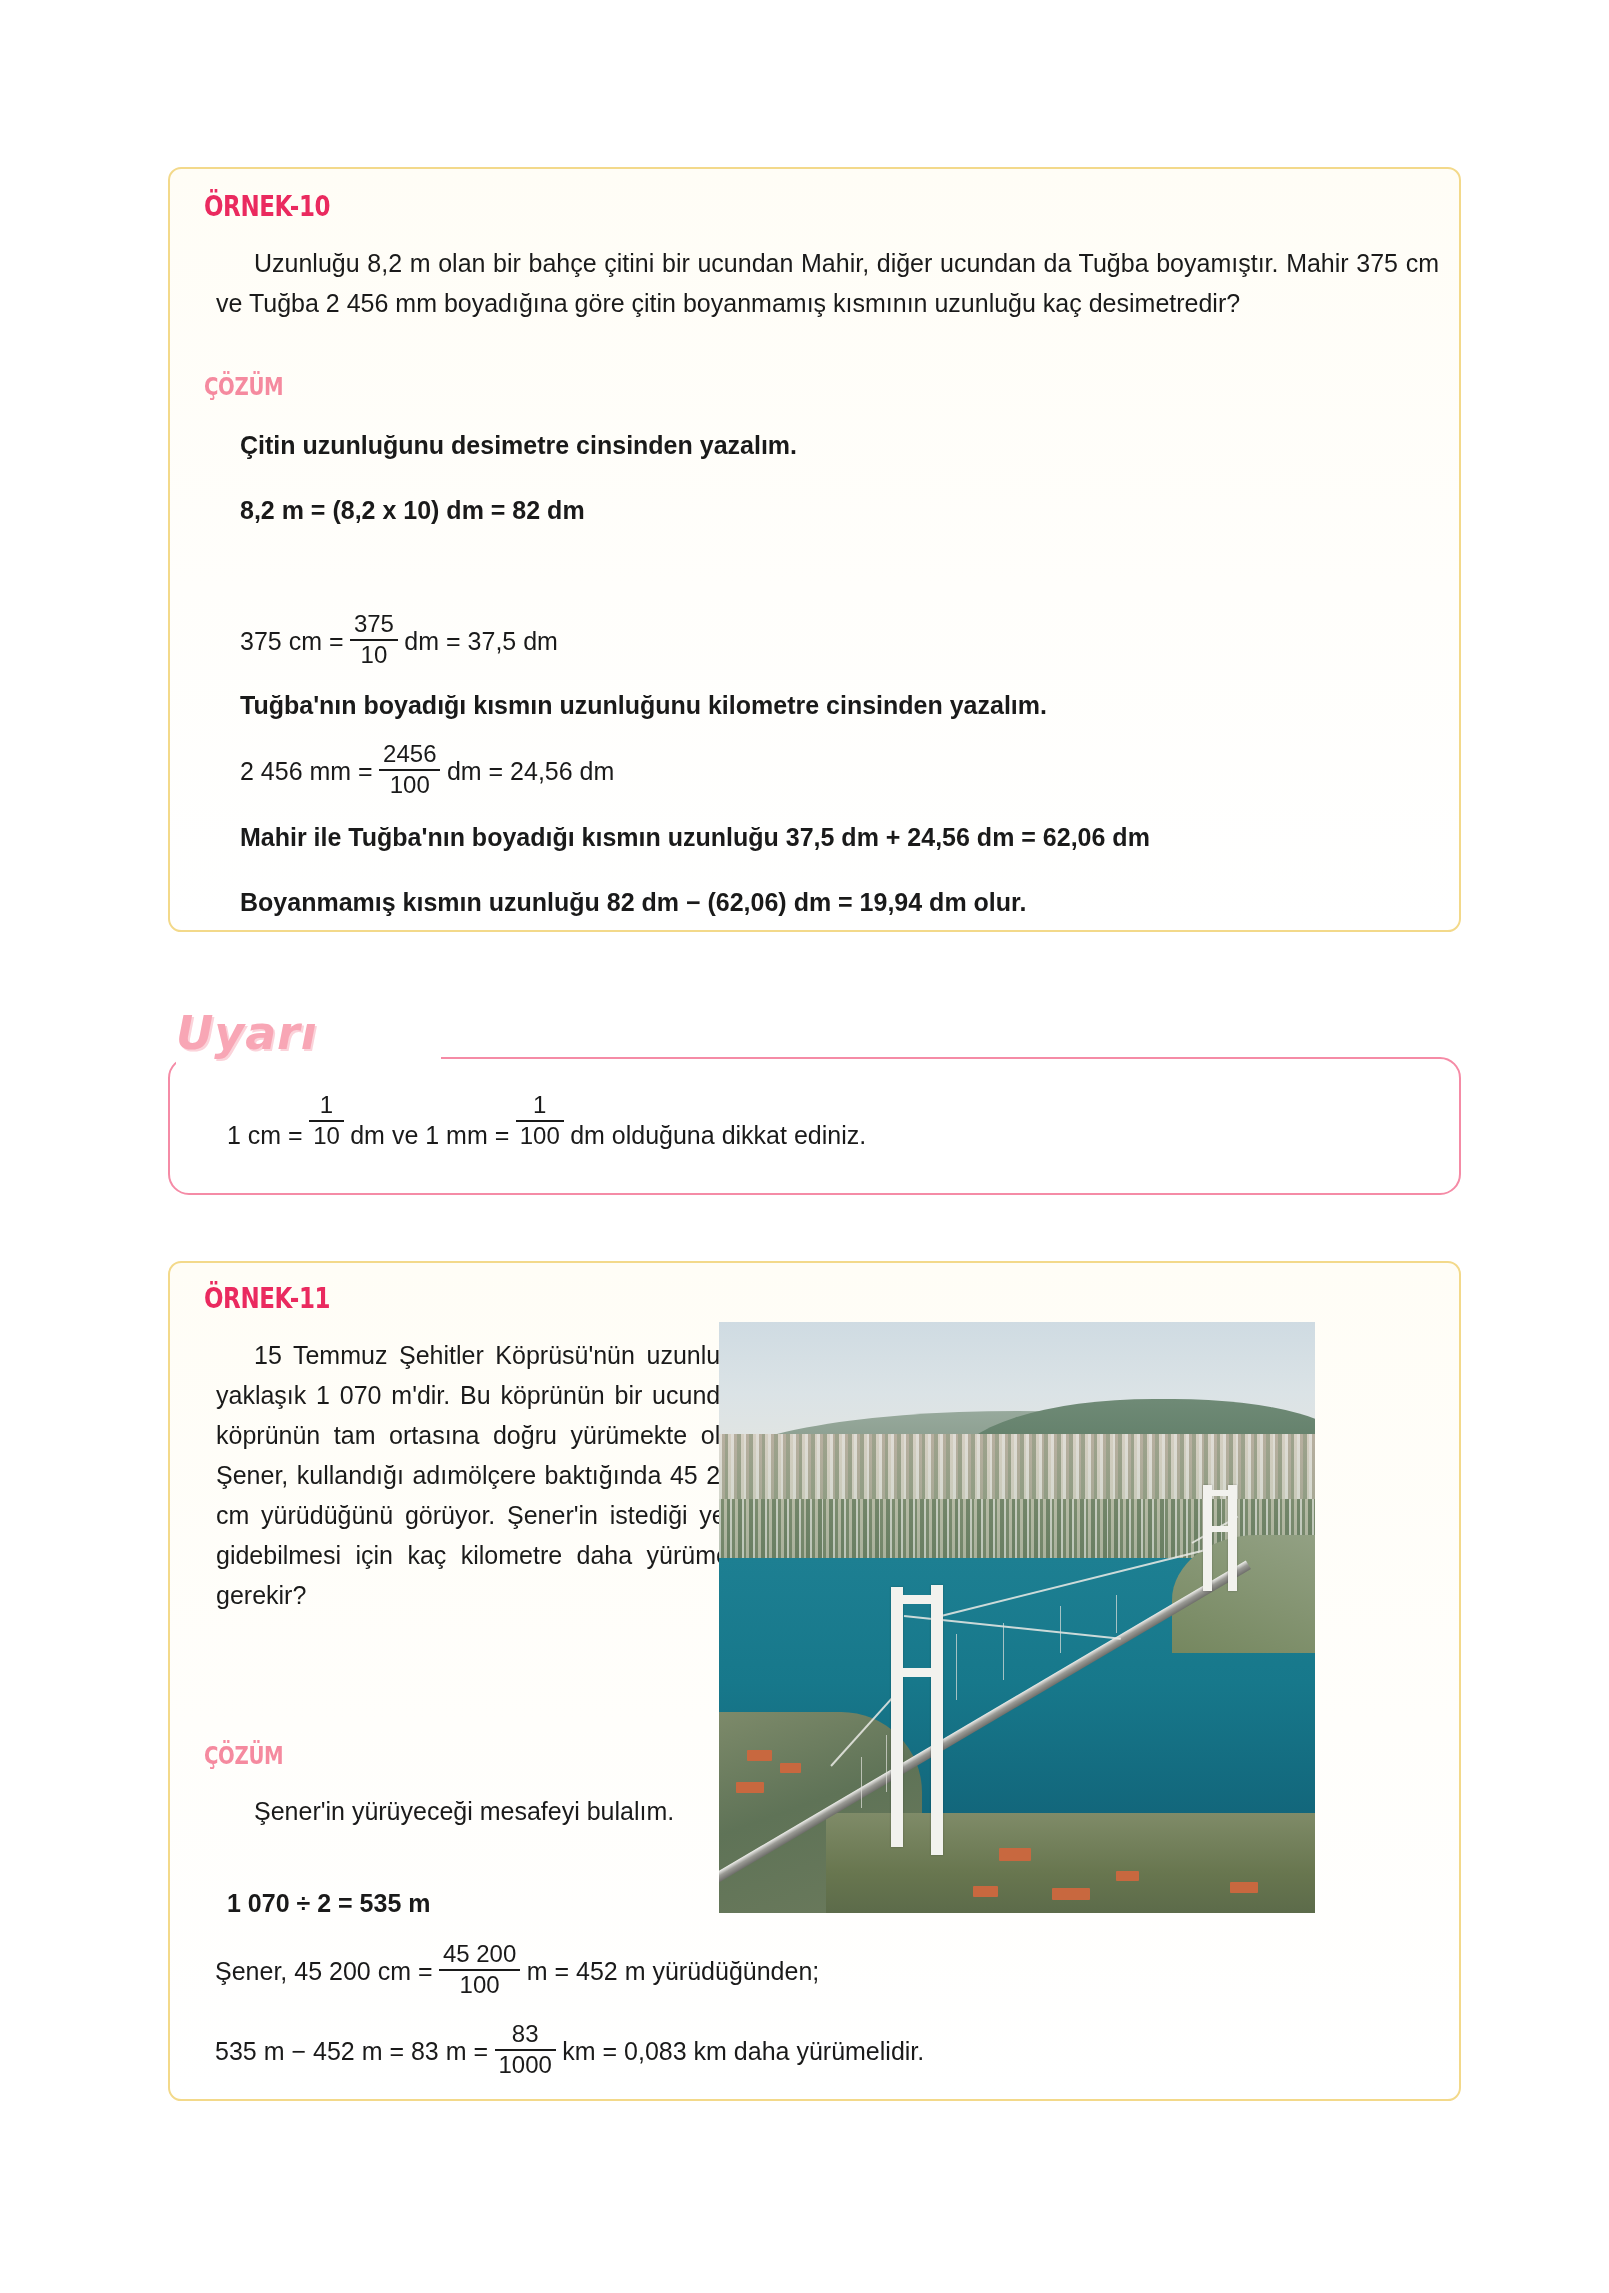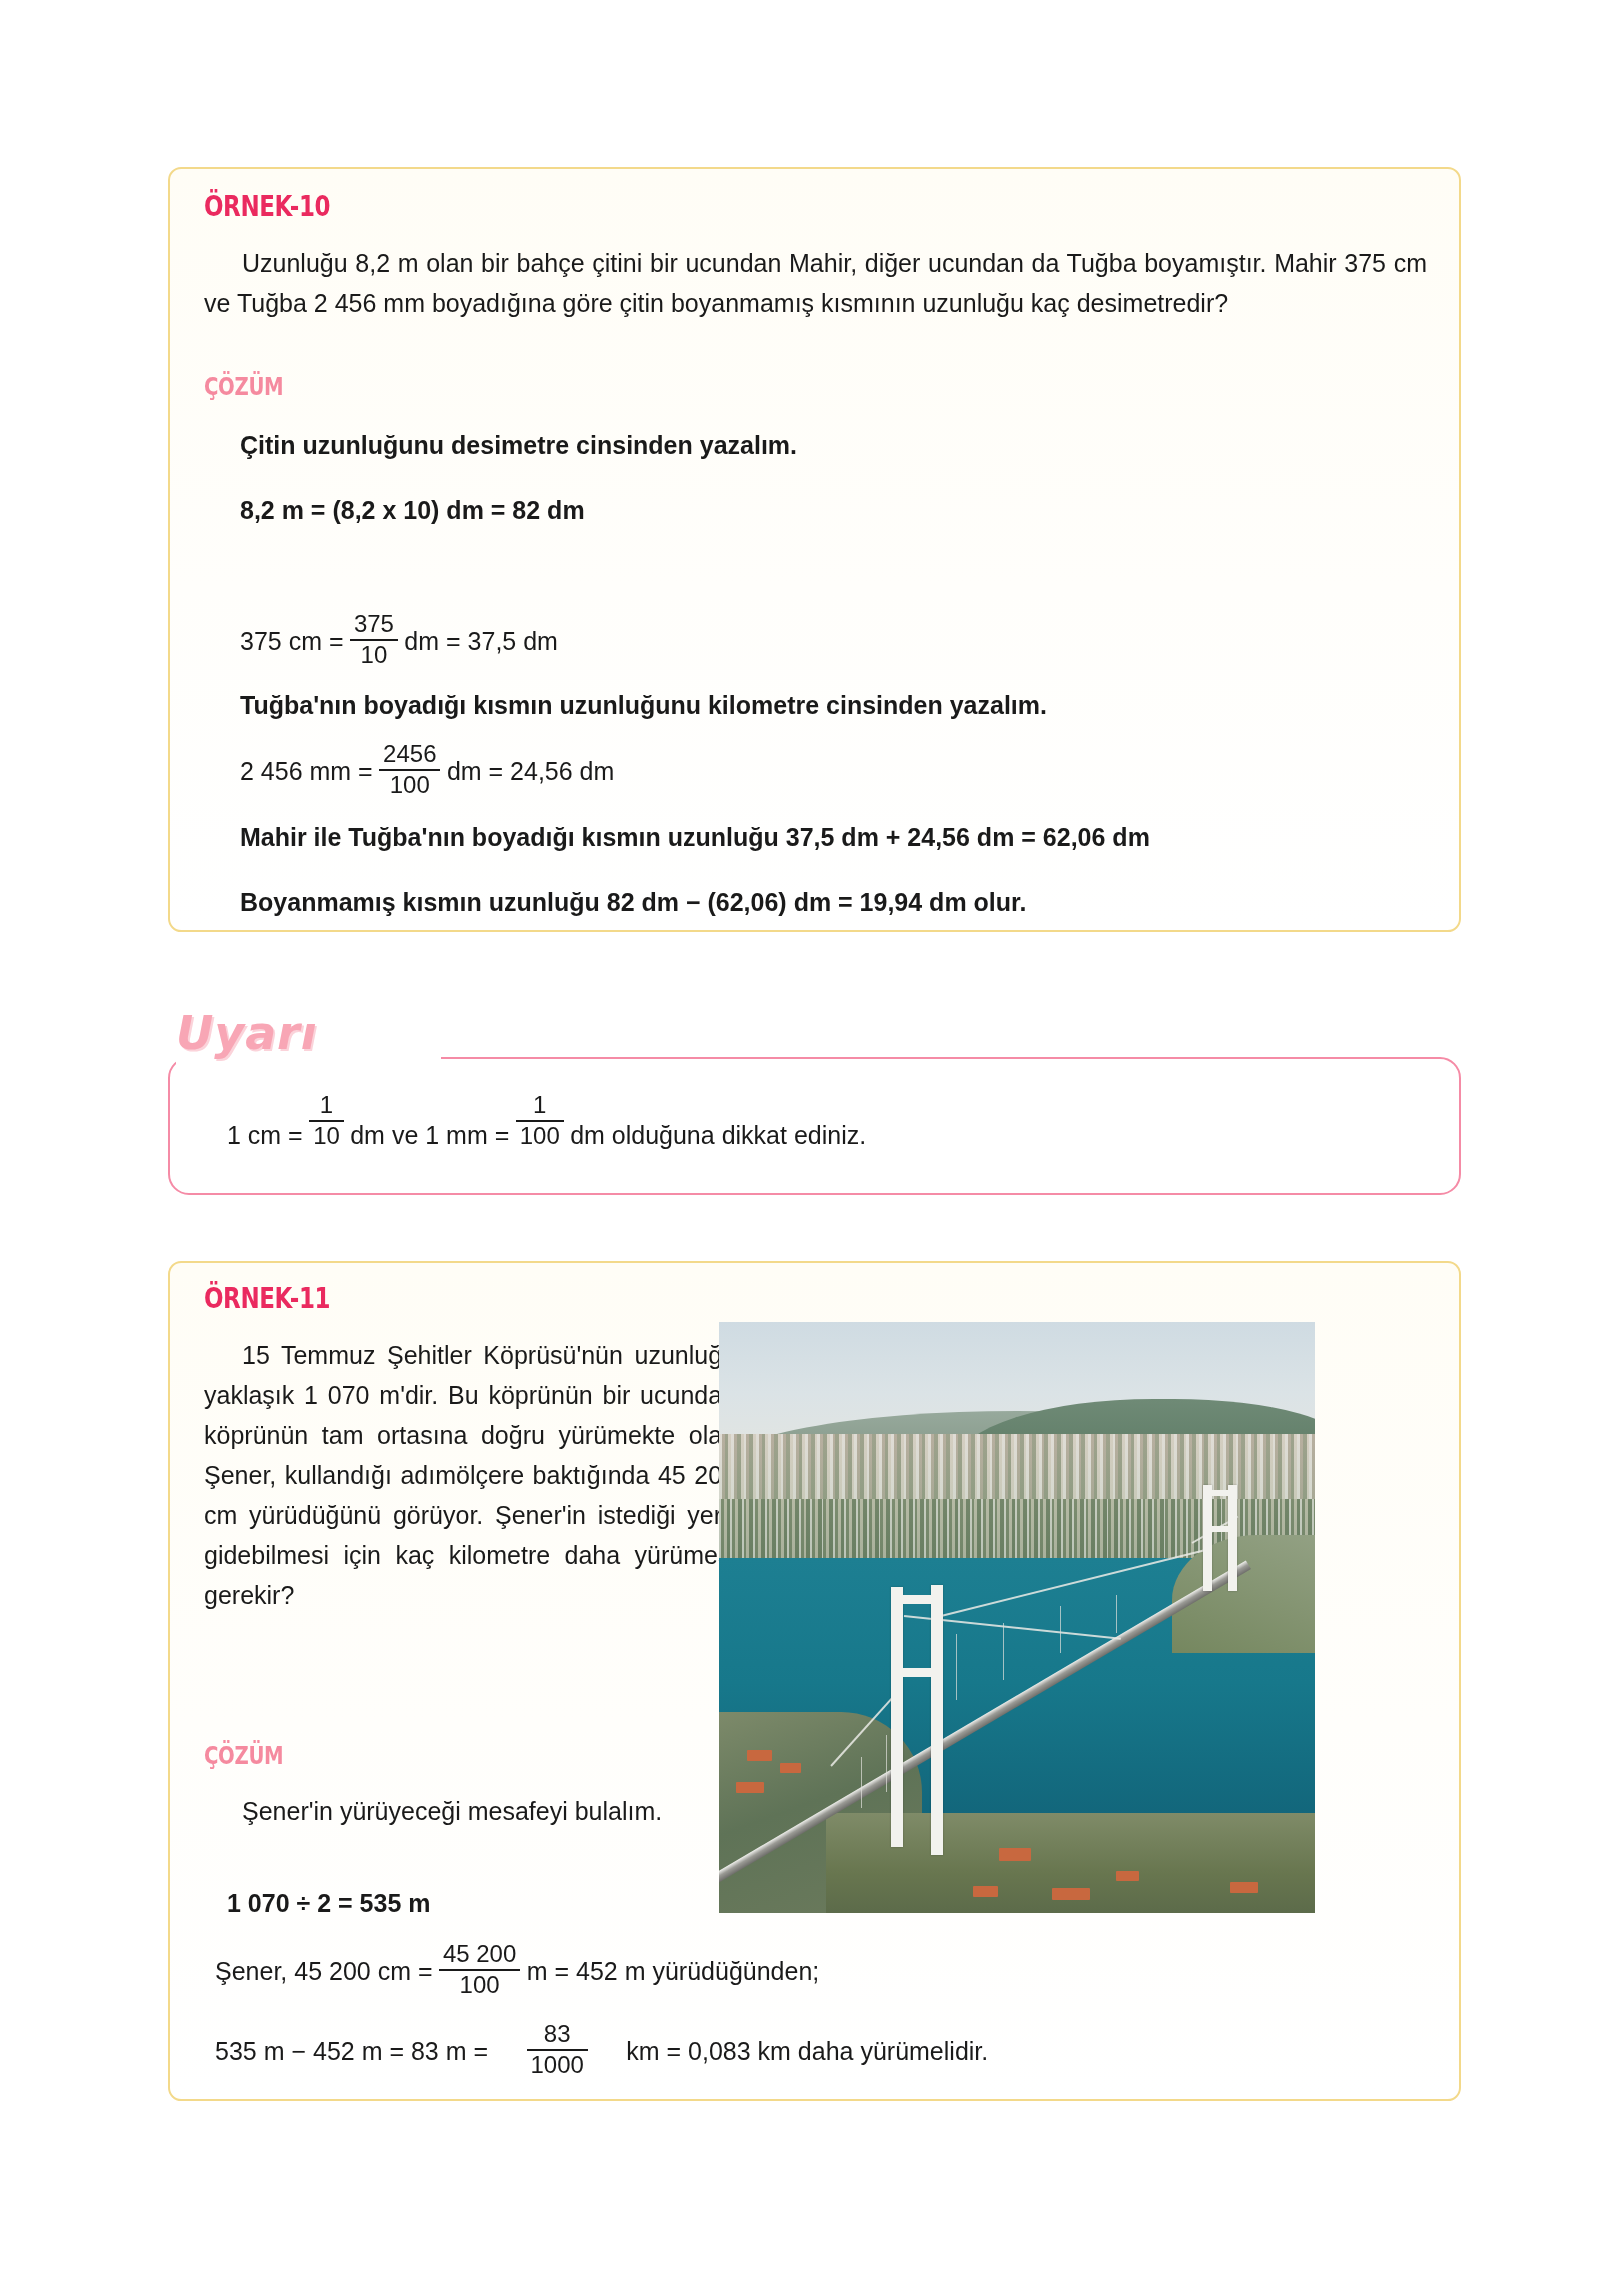--- a/index.html
+++ b/index.html
@@ -39,21 +39,21 @@
     transform:scaleX(0.82);
     transform-origin:left center;
   }
 
   .ptext{
     font-size:25px;
     line-height:40px;
     color:#1a1a1a;
     text-align:justify;
   }
-  .ptext.indent{text-indent:38px;}
+  .ptext.indent{text-indent:38px;margin-left:12px;}
   .solline{
     font-size:25px;
     line-height:38px;
     color:#1a1a1a;
     display:flex;
     align-items:center;
     flex-wrap:wrap;
   }
   .solline.block{display:block;font-weight:bold;}
 
@@ -262,21 +262,21 @@
     <div class="solline" style="position:absolute;left:45px;top:679px;">
       <span>Şener, 45 200 cm =</span>
       <span class="frac">
         <span class="num">45 200</span>
         <span class="bar"></span>
         <span class="den">100</span>
       </span>
       <span>m = 452 m yürüdüğünden;</span>
     </div>
 
-    <div class="solline" style="position:absolute;left:45px;top:759px;gap:32px;">
+    <div class="solline" style="position:absolute;left:45px;top:759px;">
       <span>535 m − 452 m = 83 m =</span>
       <span class="frac">
         <span class="num">83</span>
         <span class="bar"></span>
         <span class="den">1000</span>
       </span>
       <span>km = 0,083 km daha yürümelidir.</span>
     </div>
 
     <div class="photo" style="left:549px;top:59px;width:596px;height:591px;">

